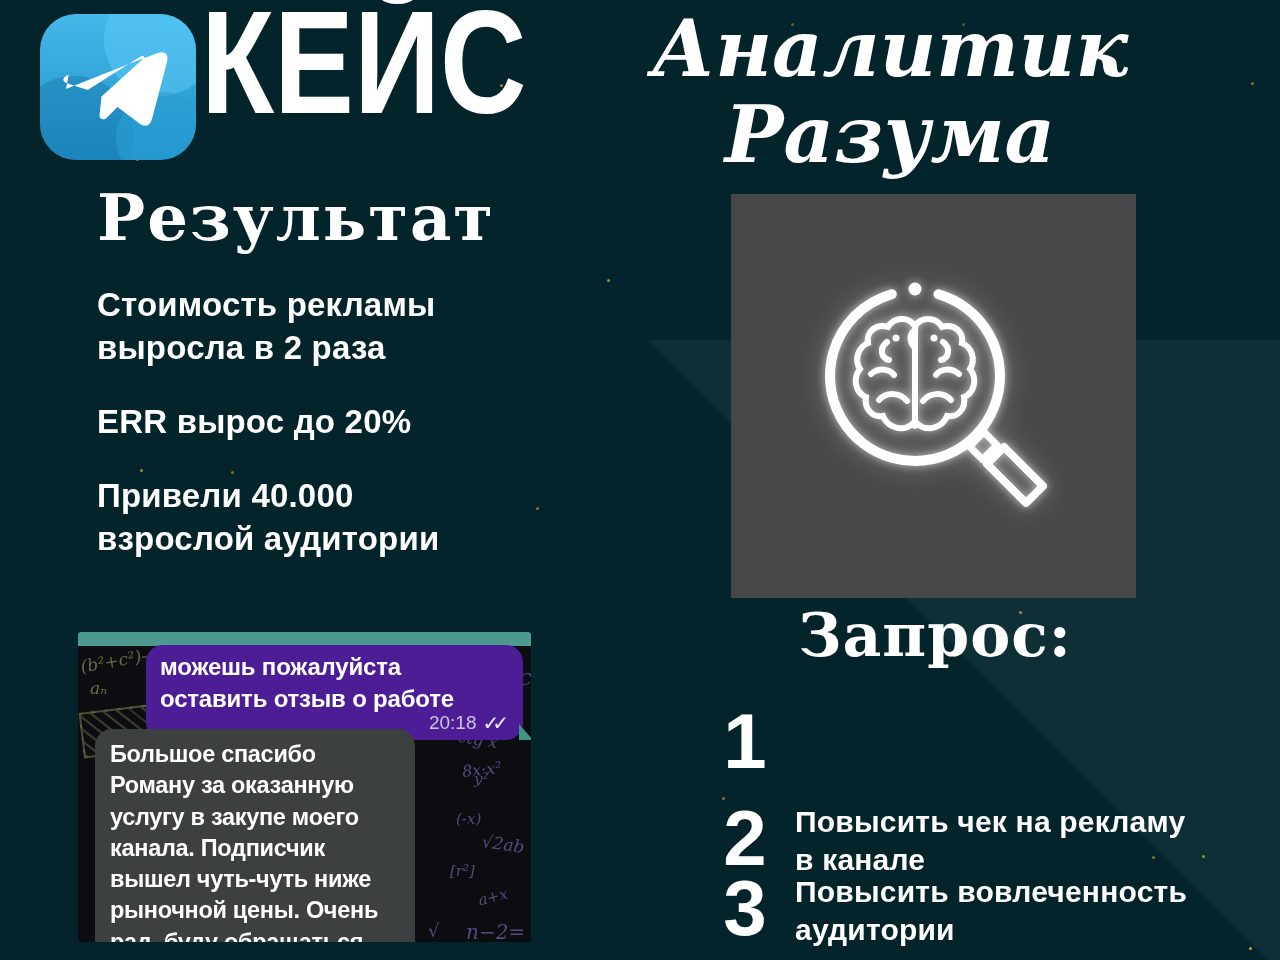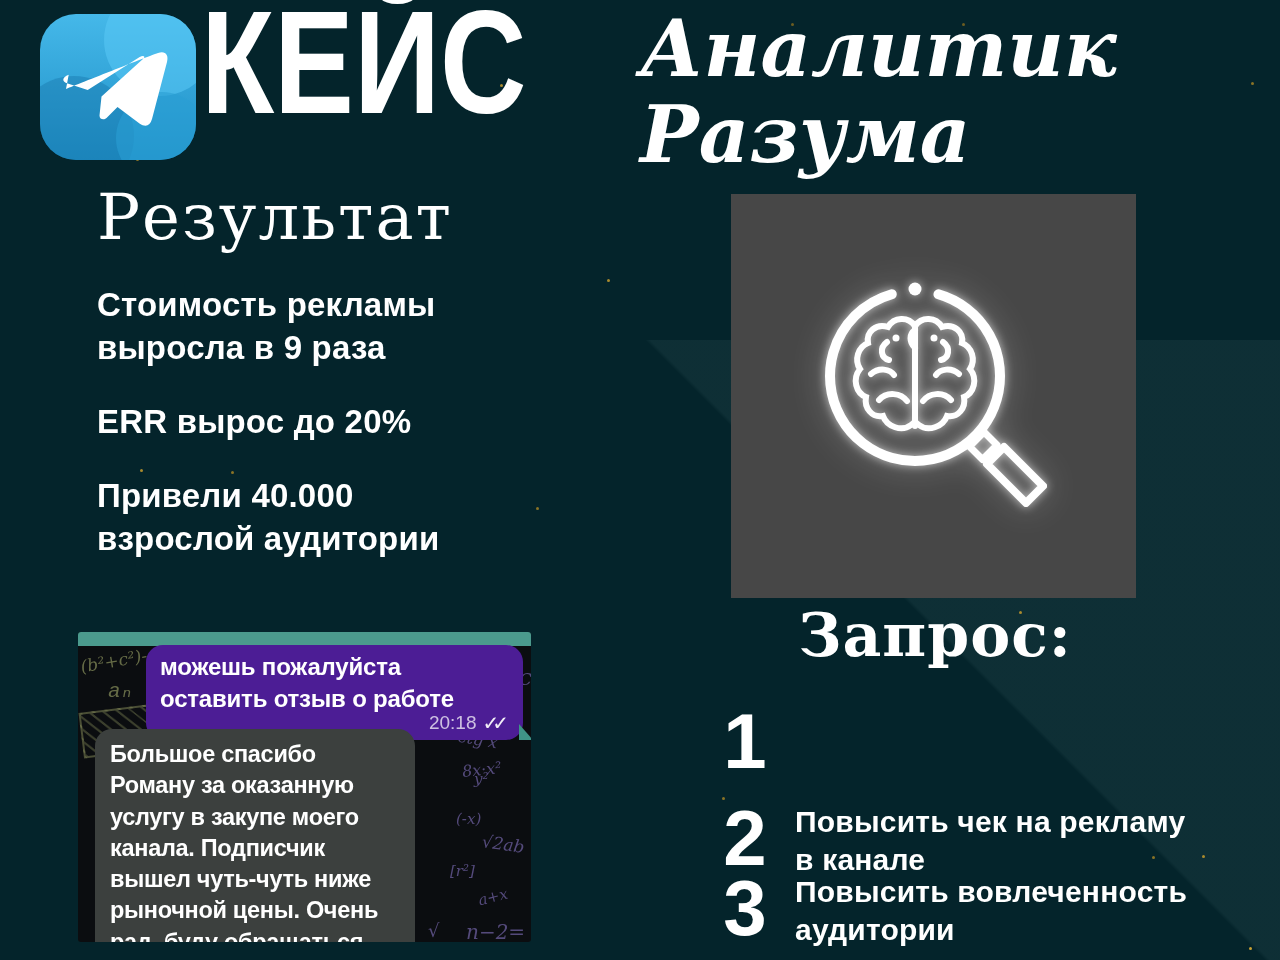--- a/index.html
+++ b/index.html
@@ -24,30 +24,30 @@
   }
 
   
   .tg-logo{position:absolute;left:40px;top:14px;width:156px;height:146px;}
   .case-title{
     position:absolute;left:201px;top:-10px;
     font-size:146px;font-weight:bold;line-height:1;letter-spacing:0px;
     transform:scaleX(0.82);transform-origin:left top;white-space:nowrap;
   }
   .brand{
-    position:absolute;left:640px;top:6px;width:500px;text-align:left;
+    position:absolute;left:640px;top:6px;width:500px;text-align:center;
     font-family:"DejaVu Serif","Liberation Serif",serif;
     font-style:italic;font-weight:bold;font-size:78px;line-height:1.1;
   }
 
   
   .results-heading{
     position:absolute;left:97px;top:180px;
     font-family:"DejaVu Serif","Liberation Serif",serif;
-    font-weight:normal;font-size:64px;letter-spacing:2px;
+    font-weight:bold;font-size:64px;letter-spacing:2px;
   }
   .results-list{position:absolute;left:97px;top:284px;width:480px;}
   .results-list p{
     margin:0 0 31px 0;font-size:33px;font-weight:bold;line-height:1.3;
     white-space:pre-line;letter-spacing:0.2px;
   }
 
   
   .icon-square{position:absolute;left:731px;top:194px;width:405px;height:404px;background:#474747;}
   .brain-glass{
@@ -145,21 +145,21 @@
 
   <div class="case-title">КЕЙС</div>
   <div class="brand">
     <div>Аналитик</div>
     <div>Разума</div>
   </div>
 
   <div class="results-heading">Результат</div>
   <div class="results-list">
     <p>Стоимость рекламы
-выросла в 9 раза</p>
+выросла в 2 раза</p>
     <p>ERR вырос до 20%</p>
     <p>Привели 40.000
 взрослой аудитории</p>
   </div>
 
   <div class="icon-square">
     <svg class="brain-glass" width="300" height="300" viewBox="0 0 300 300">
       <g stroke="#fff" fill="none" stroke-linecap="round">
         <circle cx="140" cy="140" r="85" stroke-width="10" stroke-dasharray="486 48" transform="rotate(-74 140 140)"></circle>
         <circle cx="140" cy="53" r="6.5" fill="#fff" stroke="none"></circle>
@@ -196,21 +196,21 @@
 в канале</div>
   </div>
   <div class="req-row r3">
     <div class="num">3</div>
     <div class="txt">Повысить вовлеченность
 аудитории</div>
   </div>
 
   <div class="chat">
     <span class="formula green" style="left:2px;top:18px;font-size:17px;transform:rotate(-10deg);">(b²+c²)-a</span>
-    <span class="formula green" style="left:30px;top:46px;font-size:21px;font-family:Liberation Mono, monospace;">aₙ</span>
+    <span class="formula green" style="left:12px;top:46px;font-size:17px;">aₙ</span>
     <div class="hatch-box"></div>
     <span class="formula purple" style="left:380px;top:98px;font-size:16px;transform:rotate(10deg);">ctg x</span>
     <span class="formula purple" style="left:384px;top:128px;font-size:16px;transform:rotate(-6deg);">8x·x²</span>
     <span class="formula purple" style="left:396px;top:138px;font-size:15px;">y²</span>
     <span class="formula purple" style="left:378px;top:178px;font-size:15px;">(-x)</span>
     <span class="formula purple" style="left:404px;top:202px;font-size:17px;transform:rotate(8deg);">√2ab</span>
     <span class="formula purple" style="left:372px;top:230px;font-size:15px;">[r²]</span>
     <span class="formula purple" style="left:400px;top:256px;font-size:15px;transform:rotate(-14deg);">a+x</span>
     <span class="formula purple" style="left:388px;top:288px;font-size:20px;">n−2=</span>
     <span class="formula purple" style="left:350px;top:288px;font-size:18px;">√</span>

